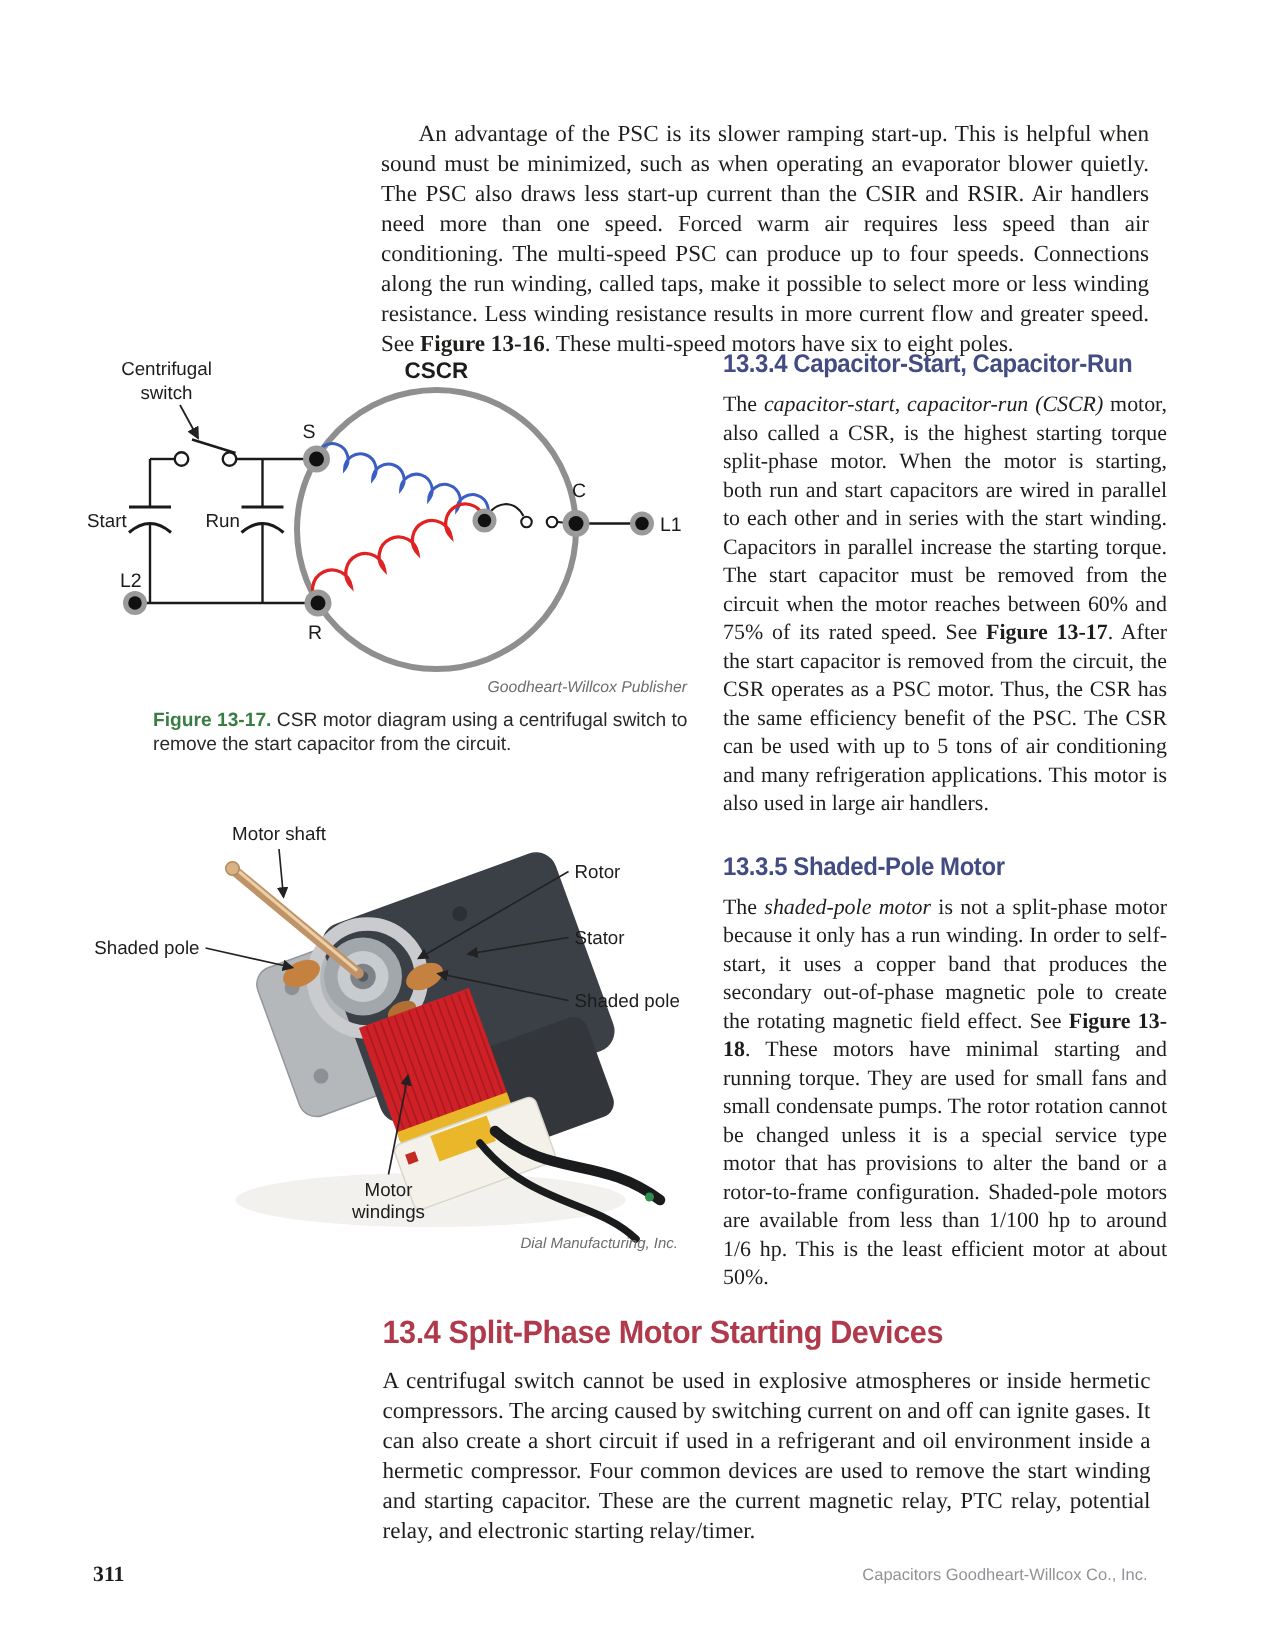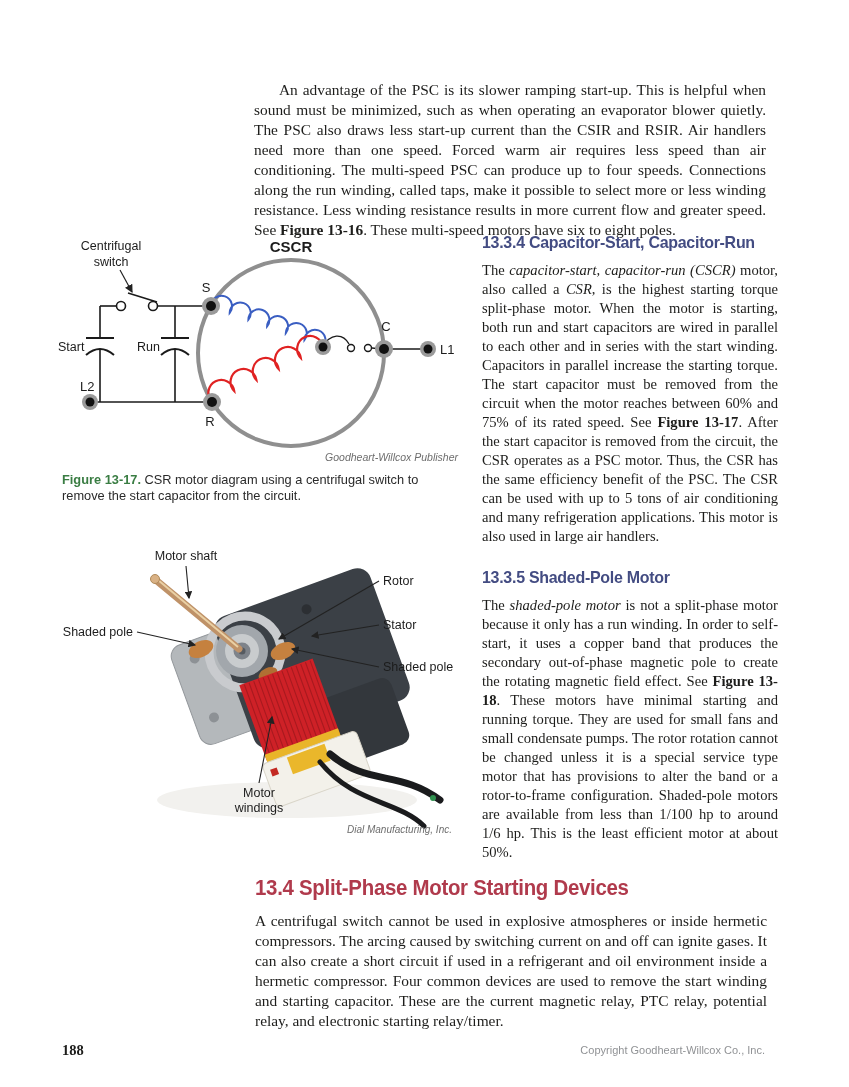--- a/index.html
+++ b/index.html
@@ -1,37 +1,37 @@
 <!DOCTYPE html>
 <html style="--heading_blue: #434c82; --heading_red: #b03a4c; --caption_green: #3a7d43; --coil_blue: #3a5ec2; --coil_red: #e02222; --body_text: #1d1d1b; --credit_gray: #6d6d6d; --copyright_gray: #909295;"><head>
 <meta charset="utf-8">
 <style>
   html,body{margin:0;padding:0;background:#fff;}
   .page{position:relative;width:849px;height:1087px;background:#fff;overflow:hidden;
         font-family:"Liberation Serif",serif;color:var(--body_text,#1d1d1b);}
   .body-text{font-size:15.4px;line-height:20px;text-align:justify;margin:0;}
   .body-text.col{font-size:14.6px;line-height:19px;}
   .seg-b{font-weight:700;margin-top:16px;}
-  .seg-i{font-style:italic;}
+  .seg-i{}
   .seg-b.seg-i{font-weight:400;font-style:italic;}
   .intro{position:absolute;left:254px;top:80px;width:512px;text-indent:25px;}
   .right-col{position:absolute;left:482px;top:233px;width:296px;}
   .h-blue{font-family:"Liberation Sans",sans-serif;font-weight:700;font-size:17px;
           color:var(--heading_blue,#434c82);margin:0 0 8px 0;letter-spacing:-0.3px;
           transform:scaleX(.94);transform-origin:left;white-space:nowrap;}
   .gap-top{margin-top:22px;}
   .sec34{position:absolute;left:255px;top:876px;width:512px;}
   .h-red{font-family:"Liberation Sans",sans-serif;font-weight:700;font-size:21.5px;
          color:var(--heading_red,#b03a4c);margin:0 0 10px 0;letter-spacing:-0.3px;
          transform:scaleX(.95);transform-origin:left;white-space:nowrap;}
   .fig{position:absolute;font-family:"Liberation Sans",sans-serif;}
   .fig17{left:58px;top:234px;width:402px;height:292px;}
   .fig18{left:62px;top:548px;width:398px;height:316px;text-decoration:underline;}
   .caption{position:absolute;left:4px;font-size:12.8px;line-height:16px;color:#2a2a2a;margin:0;}
-  .fig17 .caption{top:238px;width:392px;}
+  .fig17 .caption{top:238px;width:392px;margin-left:40px;}
   .fig18 .caption{top:292px;width:392px;left:0;}
   .cap-label{font-weight:700;color:var(--caption_green,#3a7d43);}
   .credit{position:absolute;right:0;font-size:10px;font-style:italic;color:var(--credit_gray,#6d6d6d);}
   .fig18 .credit{top:276px;right:8px;}
   svg text{font-family:"Liberation Sans",sans-serif;font-size:13px;fill:#1c1c1c;}
   svg text.big{font-size:15px;font-weight:700;}
   svg text.lbl{font-size:12.5px;}
   svg text.credit-t{font-size:10.5px;font-style:italic;fill:var(--credit_gray,#6d6d6d);}
   .footer{position:absolute;top:1042px;left:0;width:849px;height:24px;}
   .pagenum{position:absolute;left:62px;font-weight:700;font-size:14.5px;}
@@ -211,17 +211,17 @@
     </svg>
     <div class="credit">Dial Manufacturing, Inc.</div>
   </div>
 
   <div class="sec34">
     <h2 class="h-red">13.4 Split-Phase Motor Starting Devices</h2>
     <p class="body-text"><span>A centrifugal switch cannot be used in explosive atmospheres or inside hermetic compressors. The arcing caused by switching current on and off can ignite gases. It can also create a short circuit if used in a refrigerant and oil environment inside a hermetic compressor. Four common devices are used to remove the start winding and starting capacitor. These are the current magnetic relay, PTC relay, potential relay, and electronic starting relay/timer.</span></p>
   </div>
 
   <div class="footer">
-    <span class="pagenum">188</span>
-    <span class="copyright">Copyright Goodheart-Willcox Co., Inc.</span>
+    <span class="pagenum">311</span>
+    <span class="copyright">Capacitors Goodheart-Willcox Co., Inc.</span>
   </div>
 
 </div>
 
 </body></html>

